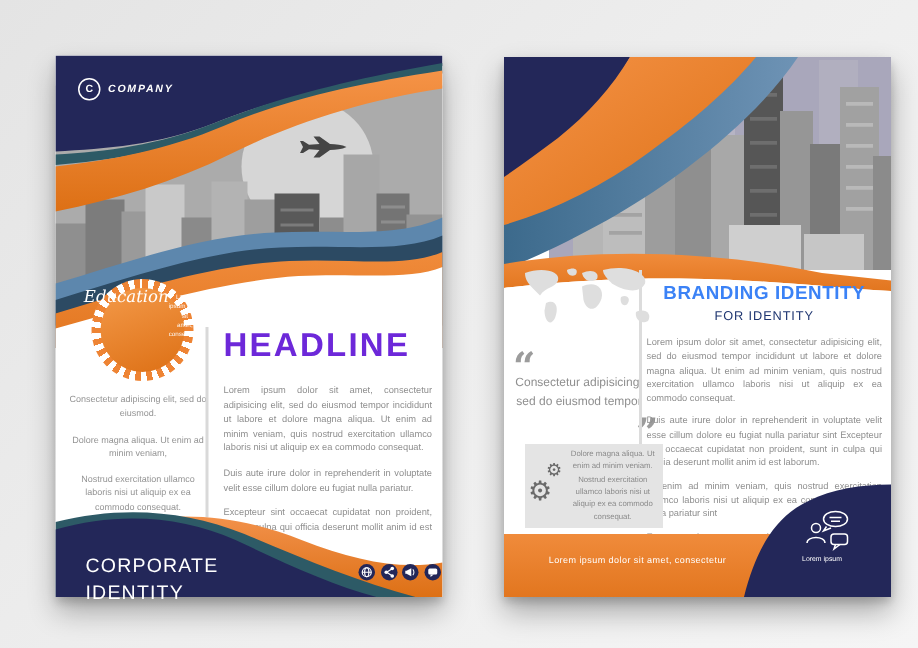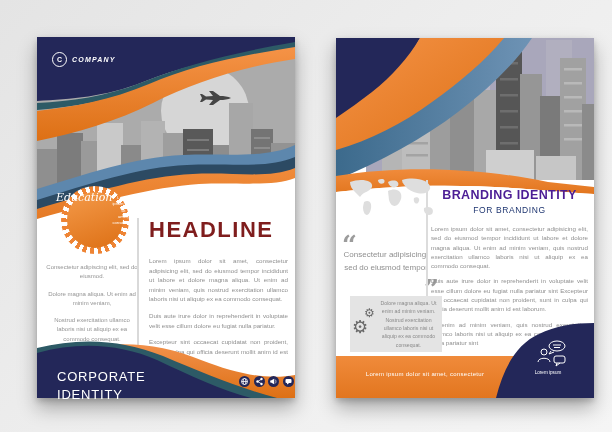--- a/index.html
+++ b/index.html
@@ -31,39 +31,39 @@
          justify-content:center;}
   .badge-title{font-family:"DejaVu Serif", serif;font-style:italic;font-size:11px;line-height:1;}
   .badge-sub{font-size:4.2px;margin-top:3px;white-space:pre-line;line-height:1.5;opacity:.95;}
 
   .intro-col{left:8px;top:226px;width:94px;text-align:center;color:#949494;font-size:6px;line-height:1.55;}
   .intro-col p{margin:0 0 8px 0;}
 
   .vline{left:100px;top:181px;width:2px;height:127px;background:#d9d9d9;}
   .vline2{left:90px;top:142px;width:1.5px;height:122px;background:#dcdcdc;}
 
-  .headline{left:112px;top:180px;font-size:22px;font-weight:bold;color:#7f1d1d;letter-spacing:1.5px;}
+  .headline{left:112px;top:180px;font-size:22px;font-weight:bold;color:#6d28d9;letter-spacing:1.5px;}
   .body-col{left:112px;top:219px;width:139px;color:#8f8f8f;font-size:6.2px;line-height:1.55;text-align:justify;}
   .body-col p{margin:0 0 7px 0;}
 
   .corp-label{left:20px;top:331px;color:#fff;font-size:13px;letter-spacing:.8px;
               line-height:1.35;white-space:pre-line;z-index:6;}
   .socials{left:202px;top:339px;display:flex;gap:3.5px;z-index:6;}
   .soc{width:11px;height:11px;border-radius:50%;background:#232759;
        display:flex;align-items:center;justify-content:center;}
 
   
   .map{left:8px;top:140px;z-index:3;}
   .quote-open{left:6px;top:194px;font-family:"DejaVu Serif", serif;font-weight:bold;
               font-size:26px;color:#9c9c9c;line-height:1;}
   .quote-close{left:88px;top:238px;font-family:"DejaVu Serif", serif;font-weight:bold;
               font-size:26px;color:#9c9c9c;line-height:1;}
   .quote-text{left:2px;top:210px;width:96px;text-align:center;color:#8f8f8f;
               font-size:8px;line-height:1.65;}
-  .b-heading{left:95px;top:150px;width:157px;text-align:center;color:#4c1d95;
+  .b-heading{left:95px;top:150px;width:157px;text-align:center;color:#3b82f6;
              font-size:12.5px;font-weight:bold;letter-spacing:.4px;}
   .b-subheading{left:95px;top:167px;width:157px;text-align:center;color:#1e3570;
              font-size:8.5px;letter-spacing:.6px;}
   .b-body{left:95px;top:186px;width:157px;color:#8f8f8f;font-size:6.2px;line-height:1.5;text-align:justify;}
   .b-body p{margin:0 0 6px 0;}
 
   .info-box{left:14px;top:258px;width:92px;height:56px;background:#e4e4e4;display:flex;align-items:center;}
   .gears{position:relative;width:30px;height:44px;flex:0 0 30px;}
   .gear1{position:absolute;left:2px;top:16px;font-size:18px;color:#6a6a6a;line-height:1;}
   .gear2{position:absolute;left:14px;top:5px;font-size:12px;color:#6a6a6a;line-height:1;}
@@ -290,21 +290,21 @@
       </g>
     </svg>
 
     <div class="abs quote-open">“</div>
     <div class="abs quote-text">Consectetur adipisicing, sed do eiusmod tempor</div>
     <div class="abs quote-close">”</div>
 
     <div class="abs vline2"></div>
 
     <div class="abs b-heading">BRANDING IDENTITY</div>
-    <div class="abs b-subheading">FOR BRANDING</div>
+    <div class="abs b-subheading">FOR IDENTITY</div>
 
     <div class="abs b-body">
       <p>Lorem ipsum dolor sit amet, consectetur adipisicing elit, sed do eiusmod tempor incididunt ut labore et dolore magna aliqua. Ut enim ad minim veniam, quis nostrud exercitation ullamco laboris nisi ut aliquip ex ea commodo consequat.</p>
       <p>Duis aute irure dolor in reprehenderit in voluptate velit esse cillum dolore eu fugiat nulla pariatur sint Excepteur sint occaecat cupidatat non proident, sunt in culpa qui officia deserunt mollit anim id est laborum.</p>
       <p>Ut enim ad minim veniam, quis nostrud exercitation ullamco laboris nisi ut aliquip ex ea commodo ad fugiat nulla pariatur sint</p>
       <p>Excepteur sint occaecat cupidatat non proident, sunt in culpa qui officia deserunt consequat.</p>
     </div>
 
     <div class="abs info-box">
       <div class="gears">

